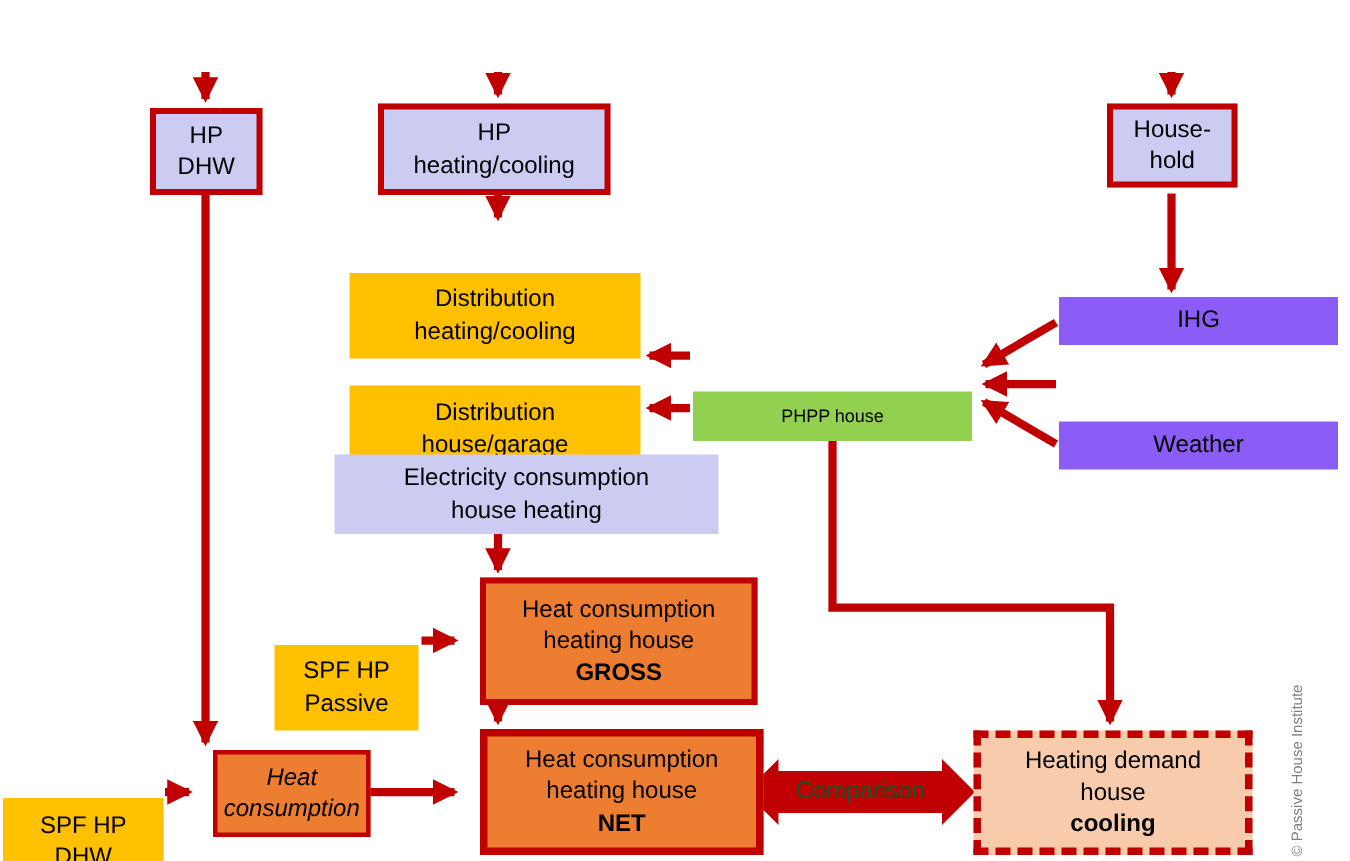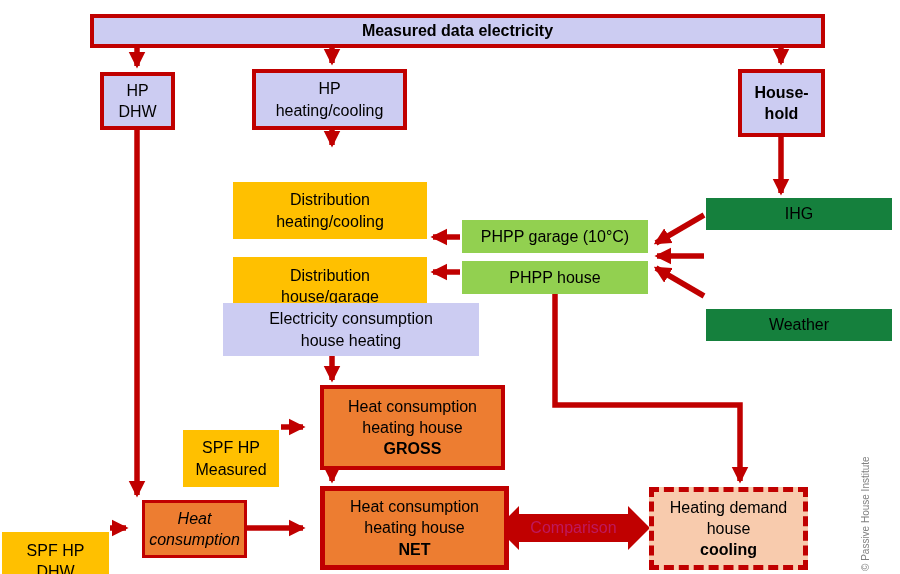--- a/index.html
+++ b/index.html
@@ -12,46 +12,46 @@
   .node{
     position:absolute;display:flex;flex-direction:column;align-items:center;
     justify-content:center;text-align:center;font-size:16px;line-height:1.32;
     box-sizing:border-box;
   }
   .b{font-weight:bold;}
   .lav{background:#CCCCF2;}
   .amber{background:#FFC000;margin-top:32px;}
   .orange{background:#ED7D31;margin-left:12px;}
   .green{background:#92D050;}
-  .blue{background:#15803d;}
+  .blue{background:#8b5cf6;}
   .rb{border:4px solid #C00000;}
 
   .n-measured{left:90px;top:14px;width:735px;height:34px;font-weight:bold;font-size:16px;}
   .n-hp-dhw{left:100px;top:72px;width:75px;height:58px;}
   .n-hp-heating{left:252px;top:69px;width:155px;height:61px;}
-  .n-household{left:738px;top:69px;width:87px;height:68px;font-weight:bold;}
+  .n-household{left:738px;top:69px;width:87px;height:56px;}
   .n-dist-heating{left:233px;top:150px;width:194px;height:57px;}
   .n-dist-house{left:233px;top:225px;width:194px;height:58px;}
   .n-phpp-garage{left:462px;top:220px;width:186px;height:33px;font-size:16px;}
-  .n-phpp-house{left:462px;top:261px;width:186px;height:33px;font-size:16px;}
+  .n-phpp-house{left:462px;top:261px;width:186px;height:33px;font-size:12px;}
   .n-ihg{left:706px;top:198px;width:186px;height:32px;}
   .n-room-temp{left:706px;top:239px;width:186px;height:32px;}
-  .n-weather{left:706px;top:281px;width:186px;height:32px;margin-top:28px;}
+  .n-weather{left:706px;top:281px;width:186px;height:32px;}
   .n-elec{left:223px;top:303px;width:256px;height:53px;}
   .n-spf-heating{left:183px;top:398px;width:96px;height:57px;}
   .n-gross{left:308px;top:385px;width:185px;height:85px;}
   .n-spf-dhw{left:2px;top:500px;width:107px;height:58px;}
   .n-heat-extraction{left:130px;top:500px;width:105px;height:58px;border-width:3px;font-style:italic;}
   .n-net{left:308px;top:486px;width:189px;height:84px;border-width:5px;}
-  .n-heating-demand{left:649px;top:487px;width:159px;height:83px;background:#F8CBAD;border:5px dashed #C00000;}
+  .n-heating-demand{left:649px;top:487px;width:186px;height:83px;background:#F8CBAD;border:5px dashed #C00000;}
 
   .comparison-label{
     position:absolute;left:497px;top:514px;width:153px;height:28px;
     display:flex;align-items:center;justify-content:center;
-    color:#be185d;font-size:16px;
+    color:#14532d;font-size:16px;
   }
   .credit{
     position:absolute;left:860px;top:571px;transform:rotate(-90deg);
     transform-origin:0 0;white-space:nowrap;font-size:10px;color:#808080;
   }
 </style>
 </head>
 <body>
 
 <div id="canvas">
@@ -85,23 +85,20 @@
     <line class="arrow" x1="704" y1="256" x2="657" y2="256" marker-end="url(#ah)"></line>
     <line class="arrow" x1="704" y1="296" x2="656" y2="268" marker-end="url(#ah)"></line>
 
     <line class="arrow" x1="781" y1="129" x2="781" y2="193" marker-end="url(#ah)"></line>
 
     <path class="arrow" d="M555,294 V405 H740 V481" marker-end="url(#ah)"></path>
 
     <polygon fill="#C00000" points="497,528 519,506 519,514 628,514 628,506 650,528 628,550 628,542 519,542 519,550"></polygon>
   </svg>
 
-  <div class="node lav rb n-measured">
-    <span>Measured data electricity</span>
-  </div>
 
   <div class="node lav rb n-hp-dhw">
     <span>HP</span>
     <span>DHW</span>
   </div>
 
   <div class="node lav rb n-hp-heating">
     <span>HP</span>
     <span>heating/cooling</span>
   </div>
@@ -114,23 +111,20 @@
   <div class="node amber n-dist-heating">
     <span>Distribution</span>
     <span>heating/cooling</span>
   </div>
 
   <div class="node amber n-dist-house">
     <span>Distribution</span>
     <span>house/garage</span>
   </div>
 
-  <div class="node green n-phpp-garage">
-    <span>PHPP garage (10°C)</span>
-  </div>
 
   <div class="node green n-phpp-house">
     <span>PHPP house</span>
   </div>
 
   <div class="node blue n-ihg">
     <span>IHG</span>
   </div>
 
 
@@ -138,21 +132,21 @@
     <span>Weather</span>
   </div>
 
   <div class="node lav n-elec">
     <span>Electricity consumption</span>
     <span>house heating</span>
   </div>
 
   <div class="node amber n-spf-heating">
     <span>SPF HP</span>
-    <span>Measured</span>
+    <span>Passive</span>
   </div>
 
   <div class="node orange rb n-gross">
     <span>Heat consumption</span>
     <span>heating house</span>
     <span class="b">GROSS</span>
   </div>
 
   <div class="node amber n-spf-dhw">
     <span>SPF HP</span>

